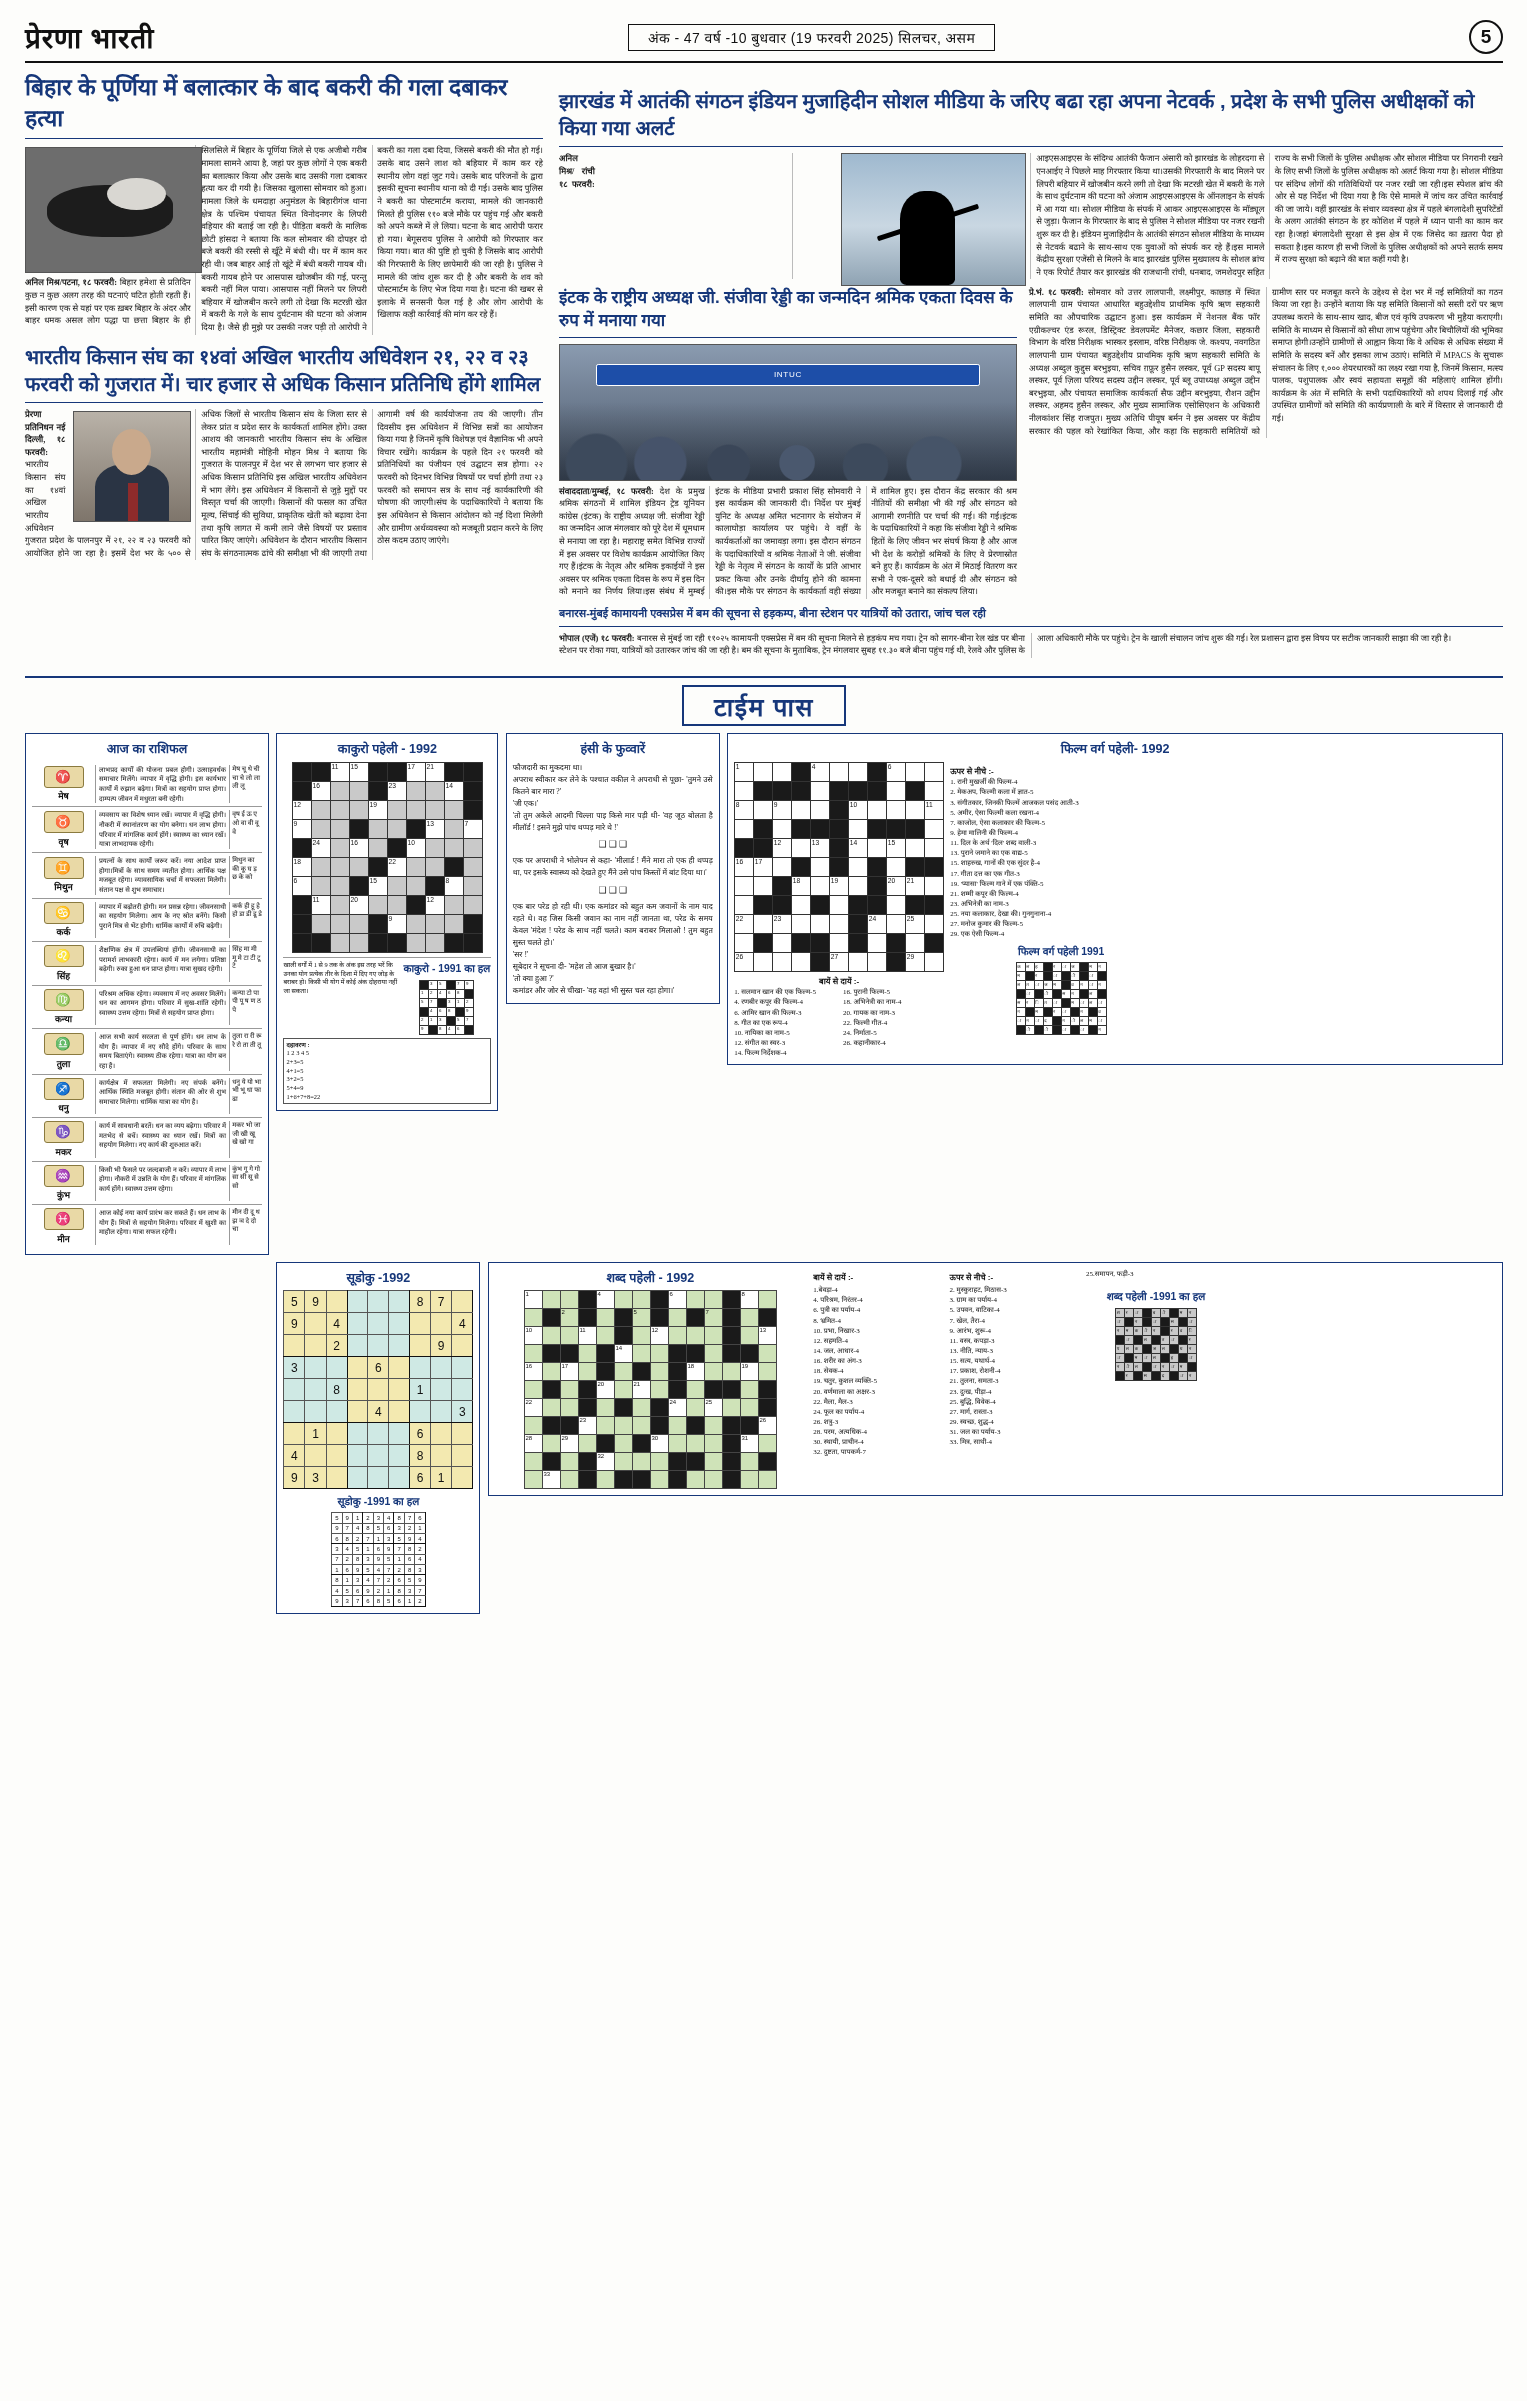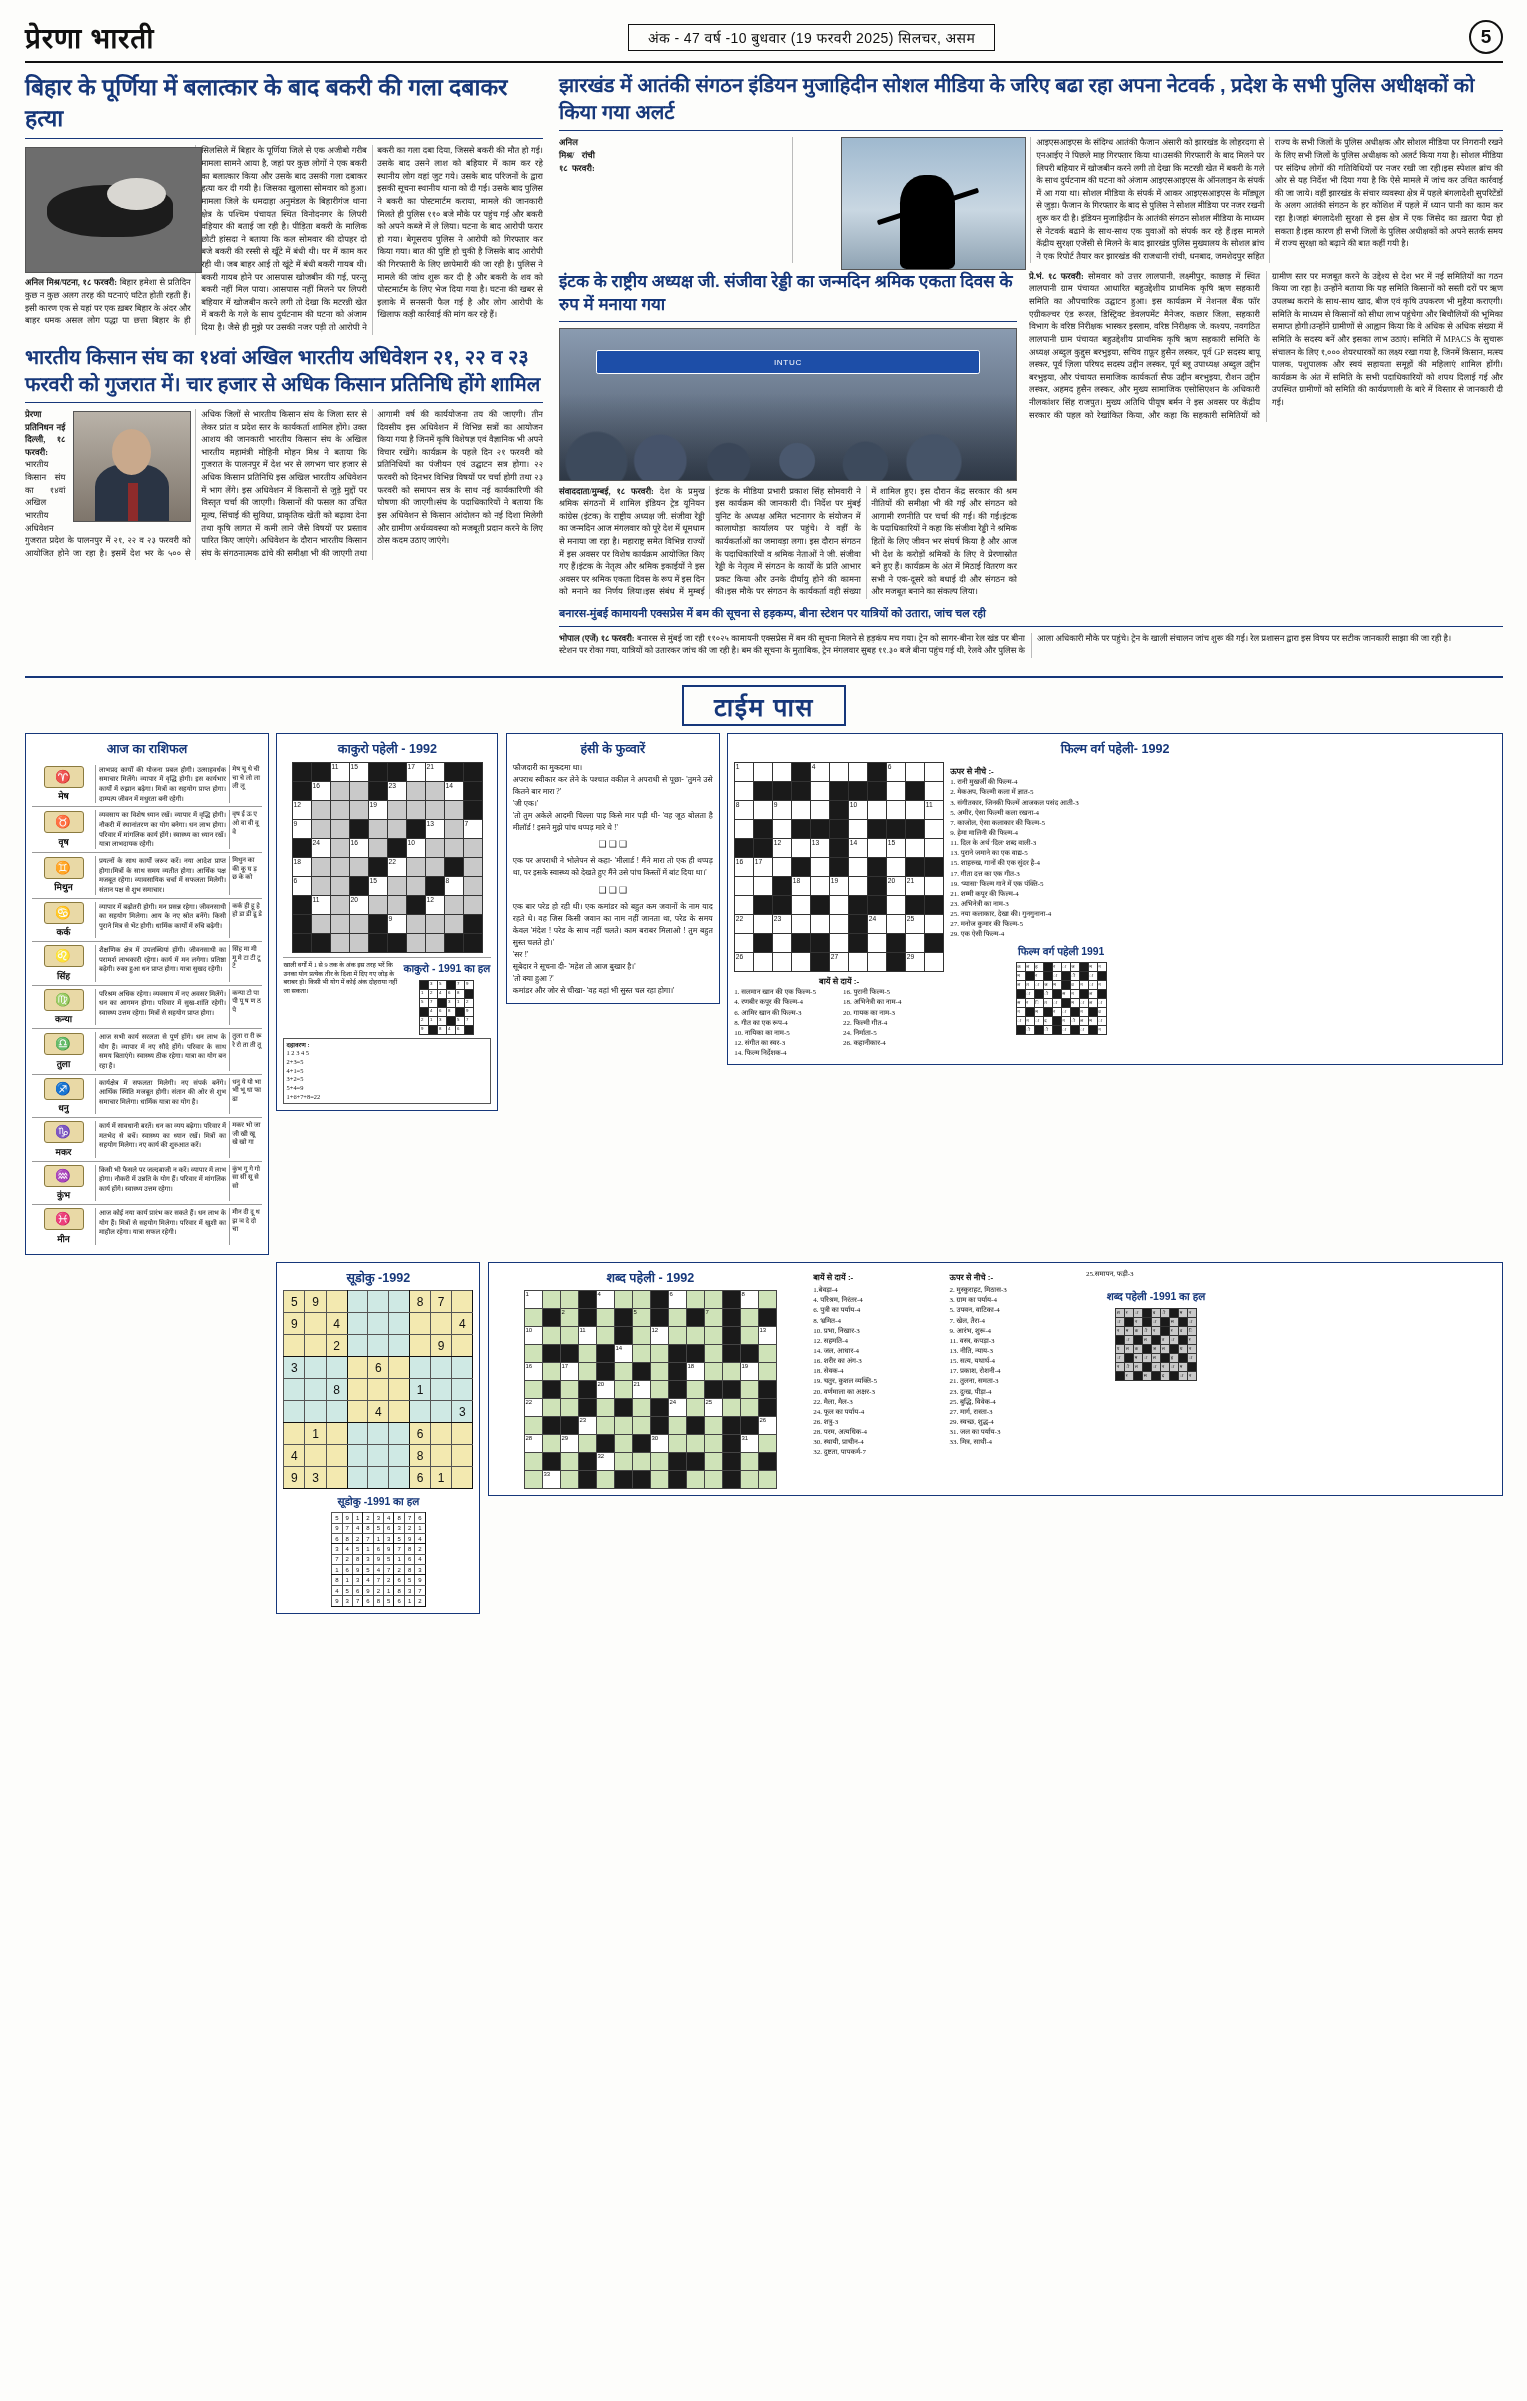--- a/index.html
+++ b/index.html
@@ -78,21 +78,21 @@
   }
   .dateline { font-weight: bold; }
 
   
   .top {
     display: flex;
     gap: 16px;
     margin-top: 9px;
   }
   .col-left { width: 518px; }
-  .col-right { flex: 1; }
+  .col-right { flex: 1; margin-top: 16px; }
 
   .story { margin-bottom: 7.4px; }
   .story-head { border-bottom: 1.5px solid #16377a; padding-bottom: 4.4px; margin-bottom: 6px; }
 
   .cols2 { column-count: 2; column-gap: 12px; column-rule: 0.7px solid #bbb; }
   .cols3 { column-count: 3; column-gap: 10.4px; column-rule: 0.7px solid #bbb; }
   .cols4 { column-count: 4; column-gap: 10.4px; column-rule: 0.7px solid #bbb; }
 
   .ph {
     background: #6d6d6d;
@@ -328,21 +328,21 @@
           <span>सोशल मीडिया पर संदिग्ध लोगों की गतिविधियों पर नजर रखी जा रही।इस स्पेशल ब्रांच की ओर से यह निर्देश भी दिया गया है कि ऐसे मामले में जांच कर उचित कार्रवाई की जा जाये। वहीं झारखंड के संचार व्यवस्था क्षेत्र में पहले बंगलादेशी सुपरिटेंडों के अलग आतंकी संगठन के हर कोशिश में पहले में ध्यान पानी का काम कर रहा है।जहां बंगलादेशी सुरक्षा से इस क्षेत्र में एक जिसेद का ख़तरा पैदा हो सकता है।इस कारण ही सभी जिलों के पुलिस अधीक्षकों को अपने सतर्क समय में राज्य सुरक्षा को बढ़ाने की बात कहीं गयी है।</span>
         </div>
       </div>
 
       <div style="display:flex; gap:12px; margin-top:6px;">
 
         <div style="width:458px;">
           <div class="story-head">
             <div class="hl hl-md">इंटक के राष्ट्रीय अध्यक्ष जी. संजीवा रेड्डी का जन्मदिन श्रमिक एकता दिवस के रुप में मनाया गया</div>
           </div>
-          <div class="ph grp" style="width:100%;height:153px;margin-bottom:4.4px;text-decoration:underline;">
+          <div class="ph grp" style="width:100%;height:137px;margin-bottom:4.4px;text-decoration:underline;">
             <div class="banner-strip">INTUC</div>
             <div class="crowd-row"></div>
           </div>
           <div class="cols3 body-txt">
             <span class="dateline">संवाददाता/मुम्बई, १८ फरवरी:</span>
             <span>देश के प्रमुख श्रमिक संगठनों में शामिल इंडियन ट्रेड यूनियन कांग्रेस (इंटक) के राष्ट्रीय अध्यक्ष जी. संजीवा रेड्डी का जन्मदिन आज मंगलवार को पूरे देश में धूमधाम से मनाया जा रहा है। महाराष्ट्र समेत विभिन्न राज्यों में इस अवसर पर विशेष कार्यक्रम आयोजित किए गए हैं।इंटक के नेतृत्व और श्रमिक इकाईयों ने इस अवसर पर श्रमिक एकता दिवस के रूप में इस दिन को मनाने का निर्णय लिया।इस संबंध में मुम्बई इंटक के मीडिया प्रभारी प्रकाश सिंह सोमवारी ने इस कार्यक्रम की जानकारी दी।</span>
             <span>निर्देश पर मुंबई युनिट के अध्यक्ष अमित भटनागर के संयोजन में कालाघोड़ा कार्यालय पर पहुंचे। वे वहीं के कार्यकर्ताओं का जमावड़ा लगा। इस दौरान संगठन के पदाधिकारियों व श्रमिक नेताओं ने जी. संजीवा रेड्डी के नेतृत्व में संगठन के कार्यों के प्रति आभार प्रकट किया और उनके दीर्घायु होने की कामना की।इस मौके पर संगठन के कार्यकर्ता वही संख्या में शामिल हुए। इस दौरान केंद्र सरकार की श्रम नीतियों की समीक्षा भी की गई और संगठन को आगामी रणनीति पर चर्चा की गई।</span>
             <span>की गई।इंटक के पदाधिकारियों ने कहा कि संजीवा रेड्डी ने श्रमिक हितों के लिए जीवन भर संघर्ष किया है और आज भी देश के करोड़ों श्रमिकों के लिए वे प्रेरणास्रोत बने हुए हैं। कार्यक्रम के अंत में मिठाई वितरण कर सभी ने एक-दूसरे को बधाई दी और संगठन को और मजबूत बनाने का संकल्प लिया।</span>
           </div>
         </div>

